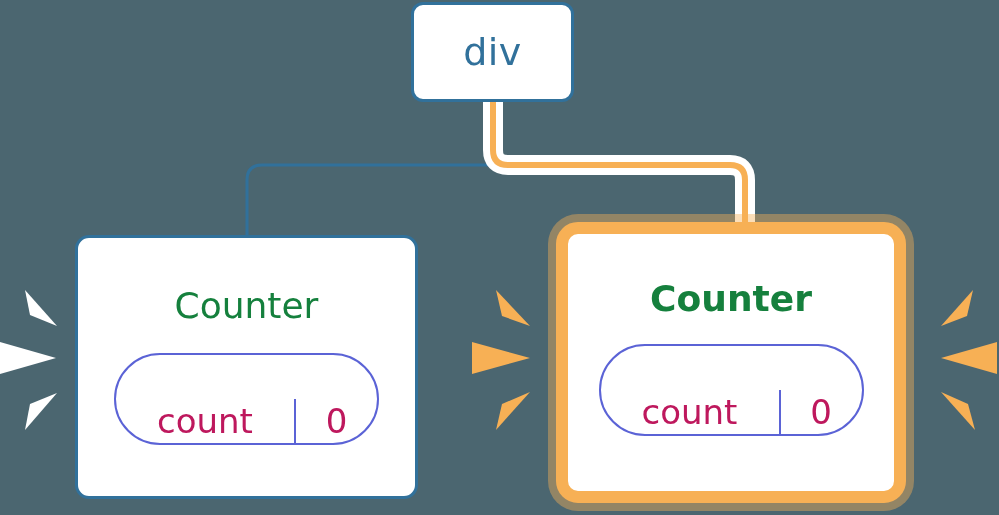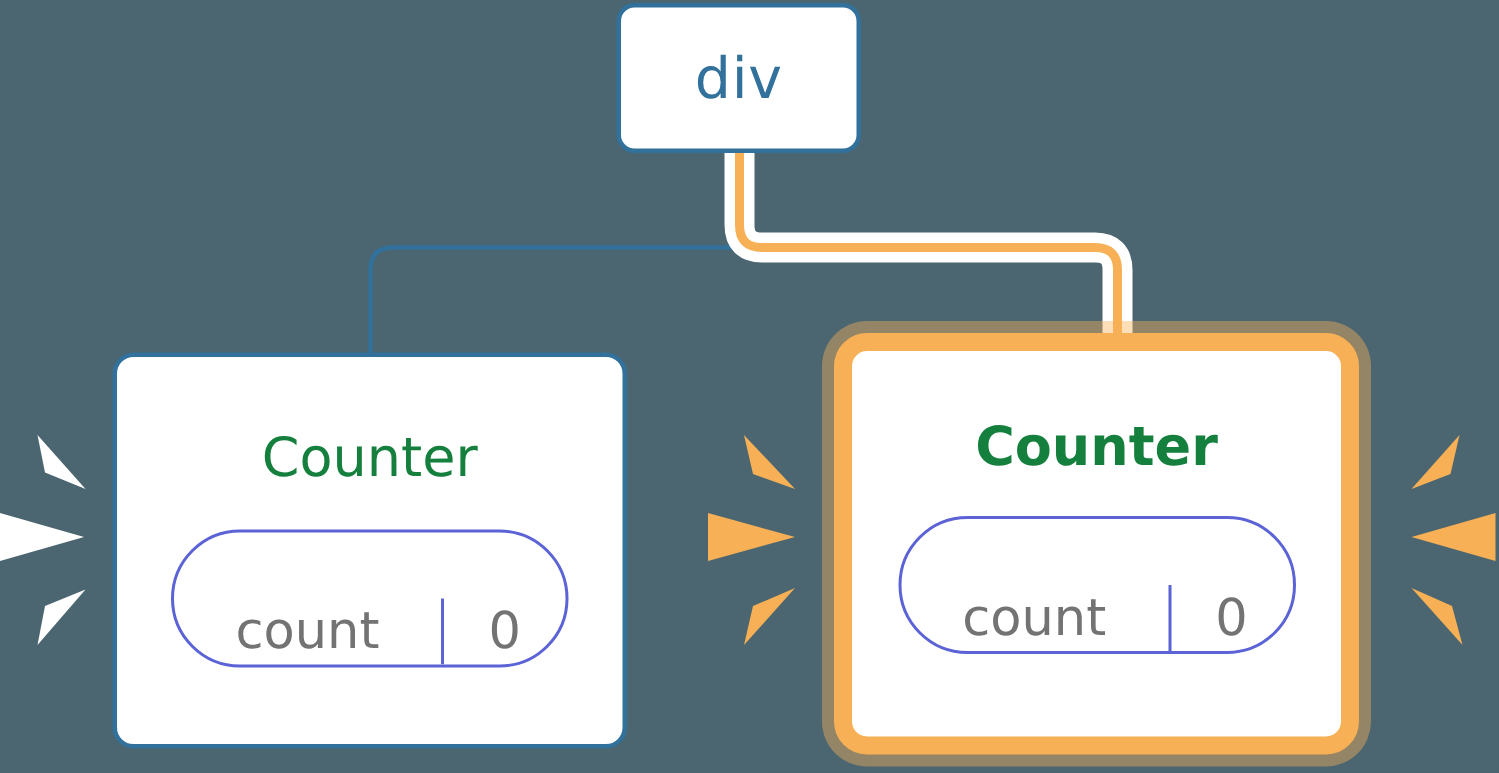--- a/index.html
+++ b/index.html
@@ -112,21 +112,21 @@
   .counter-right .pill {
     margin-top: 27px;
     width: 265px;
     height: 92px;
   }
   .pill-key,
   .pill-val {
     display: flex;
     align-items: center;
     justify-content: center;
-    color: #737373;
+    color: #be185d;
     font-size: 34px;
     line-height: 1;
     box-sizing: border-box;
     margin-top: 44px;
   }
   .pill-key {
     flex: 0 0 178px;
   }
   .pill-val {
     flex: 1 1 auto;

